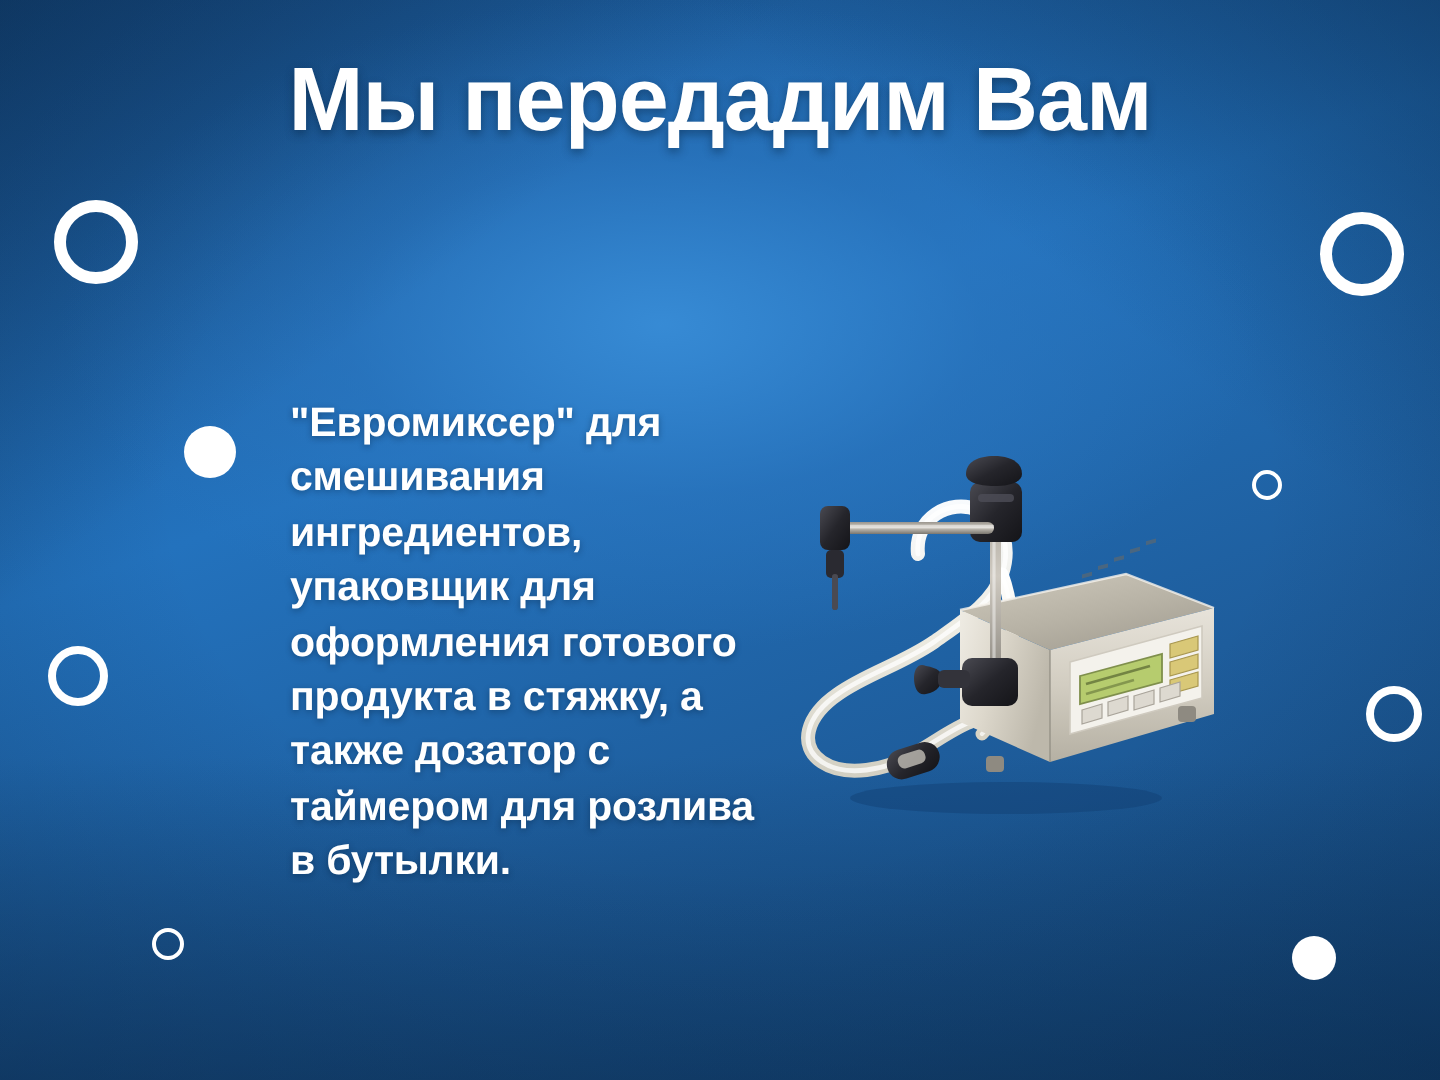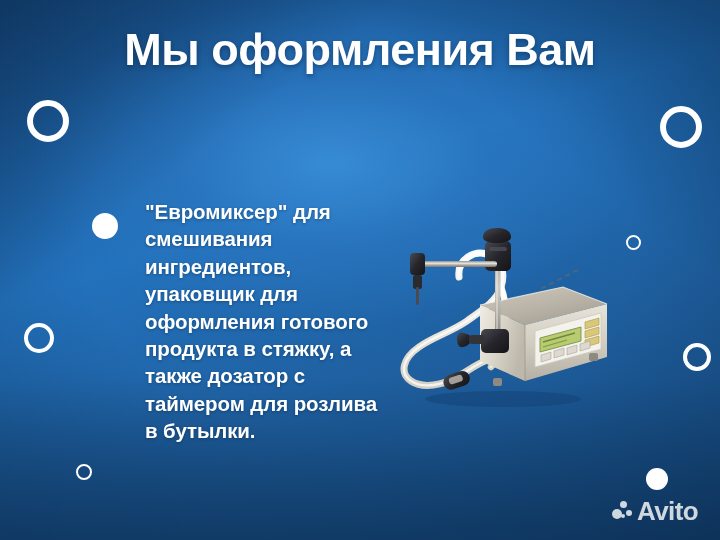--- a/index.html
+++ b/index.html
@@ -155,21 +155,21 @@
   <div class="ring" style="left:626px; top:235px; width:15px; height:15px; border-width:2.5px;"></div>
 
   <div class="ring" style="left:24px; top:323px; width:30px; height:30px; border-width:4.5px;"></div>
 
   <div class="ring" style="left:683px; top:343px; width:28px; height:28px; border-width:4px;"></div>
 
   <div class="ring" style="left:76px; top:464px; width:16px; height:16px; border-width:2.5px;"></div>
 
   <div class="dot-ring" style="left:646px; top:468px; width:22px; height:22px;"></div>
 
-  <div class="title">Мы оформления Вам</div>
+  <div class="title">Мы передадим Вам</div>
 
   <div class="body-text">"Евромиксер" для смешивания ингредиентов, упаковщик для оформления готового продукта в стяжку, а также дозатор с таймером для розлива в бутылки.</div>
 
   <div class="photo">
     <svg width="225" height="185" viewBox="0 0 225 185" xmlns="http://www.w3.org/2000/svg">
       <defs>
         <linearGradient id="bodyGrad" x1="0" y1="0" x2="1" y2="0.4">
           <stop offset="0" stop-color="#efece4"></stop>
           <stop offset="0.45" stop-color="#ddd8cc"></stop>
           <stop offset="1" stop-color="#bdb8ab"></stop>
@@ -289,23 +289,14 @@
       </g>
 
       <g>
         <rect x="25" y="28" width="15" height="22" rx="4" fill="url(#clampGrad)"></rect>
         <rect x="28" y="50" width="9" height="14" rx="2.5" fill="#2a2a31"></rect>
         <rect x="31" y="62" width="3" height="18" rx="1.4" fill="#4a4a52"></rect>
       </g>
     </svg>
   </div>
 
-  <div class="watermark">
-    <span class="wm-mark">
-      <i class="wm-c1"></i>
-        <i class="wm-c2"></i>
-        <i class="wm-c3"></i>
-        <i class="wm-c4"></i>
-    </span>
-    <span class="wm-text">Avito</span>
-  </div>
 
 </div>
 
 </body></html>

